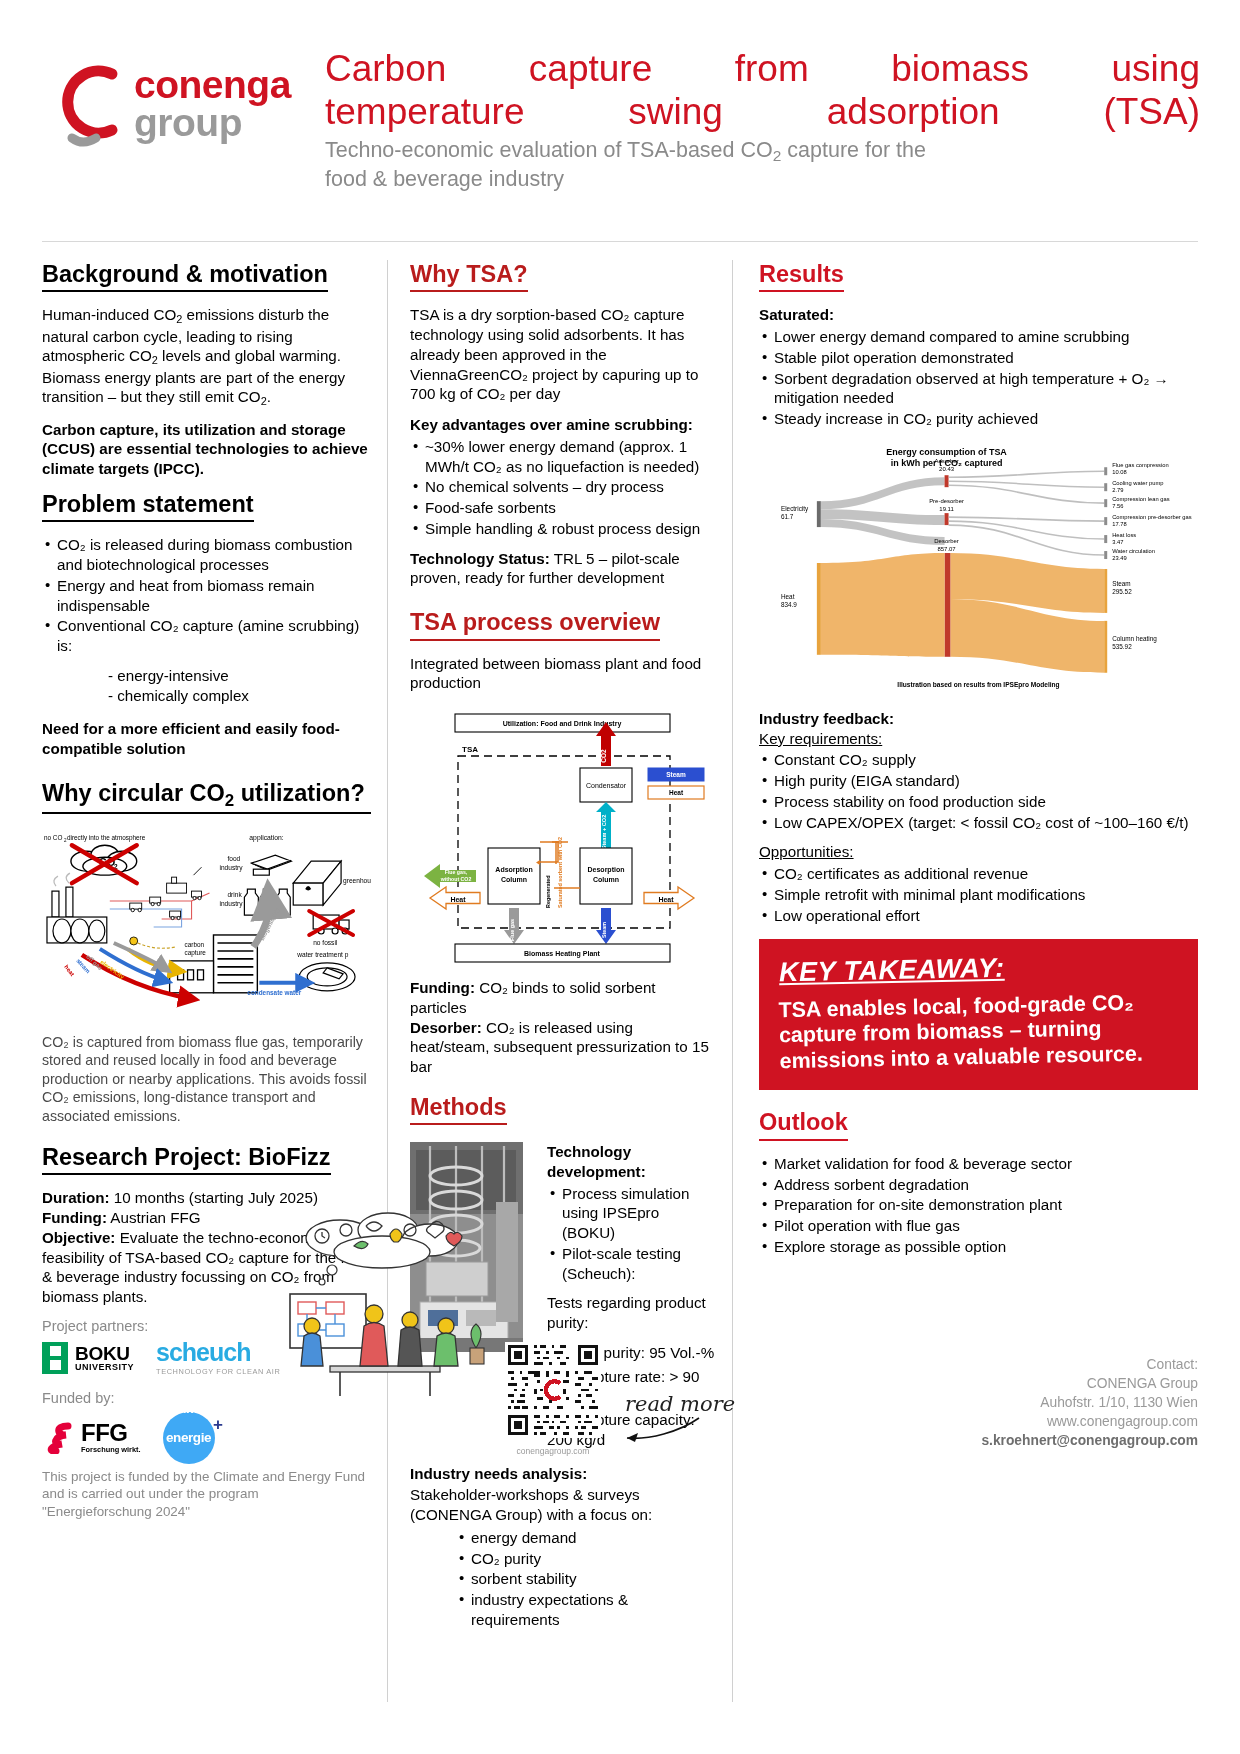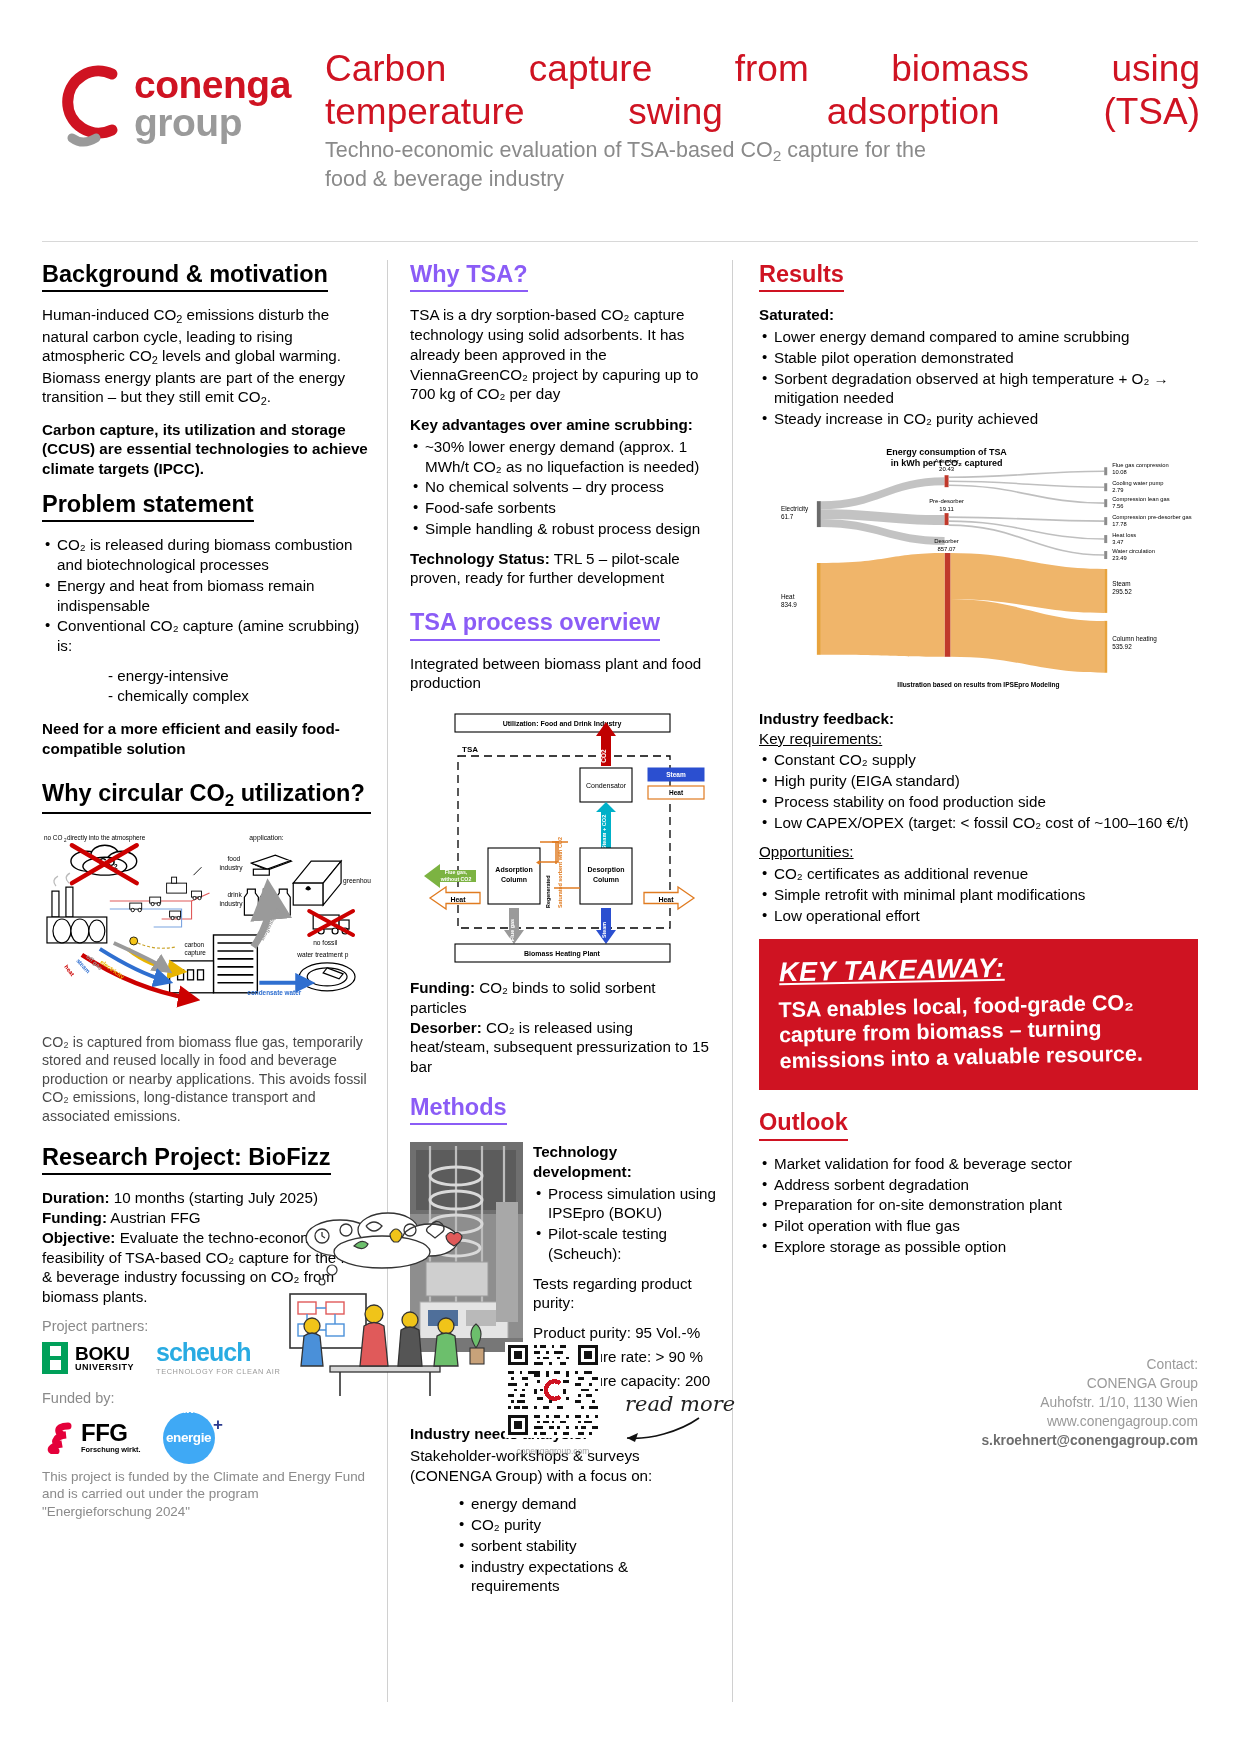--- a/index.html
+++ b/index.html
@@ -35,21 +35,21 @@
   
   .cols { display: flex; padding: 18px 42px 0 42px; height: 1460px; }
   .col { position: relative; }
   .col1 { width: 345px; flex: 0 0 345px; padding-right: 16px; }
   .col2 { width: 345px; flex: 0 0 345px; padding: 0 16px 0 22px; border-left: 1px solid #d0d0d0; }
   .col3 { width: 466px; flex: 1; padding-left: 26px; border-left: 1px solid #d0d0d0; }
 
   h2.sec { font-size: 23.5px; font-weight: 700; border-bottom: 2.5px solid currentColor;
            display: inline-block; padding-bottom: 1px; margin: 0 0 13px 0; line-height: 1.25; }
   h2.sec.black { color: #000; }
-  h2.sec.gray  { color: #8b5cf6; }
+  h2.sec.gray  { color: #b91c1c; }
   h2.sec.red   { color: #cf1322; }
   h2.sec.full  { display: block; }
 
   p, li { font-size: 15.2px; line-height: 1.30; }
   p { margin-bottom: 11px; }
   .b { font-weight: 700; }
   ul { list-style: none; margin: 0 0 10px 0; padding: 0; }
   ul li { position: relative; padding-left: 15px; margin-bottom: 1px; }
   ul li:before { content: "\2022"; position: absolute; left: 3px; top: -1px; font-size: 15px; }
   .sub-indent { padding-left: 66px; font-size: 15.2px; line-height: 1.30; }
@@ -59,21 +59,21 @@
 
   .underline-head { text-decoration: underline; font-weight: 400; font-size: 15.2px; }
 
   
   .fig-circ { width: 100%; height: 190px; margin: 4px 0 8px 0; }
   .fig-proc { width: 100%; height: 252px; margin: 8px 0 10px 0; }
   .fig-sankey { width: 100%; height: 250px; margin: 4px 0 6px 0; }
   .fig-photo { width: 113px; height: 210px; }
 
   
-  .methods-row { display: flex; gap: 10px; margin-top: 4px; }
+  .methods-row { display: flex; gap: 24px; margin-top: 4px; }
   .methods-text { flex: 1; }
 
   
   .takeaway {
     background: #cf1322; color: #fff; padding: 16px 20px 20px 20px;
     margin: 14px 0 18px 0; width: 100%;
   }
   .takeaway-title {
     font-size: 27px; font-weight: 700; font-style: italic;
     text-decoration: underline; letter-spacing: .5px; margin-bottom: 8px;
@@ -513,21 +513,21 @@
             <li>Pilot-scale testing (Scheuch):</li>
           </ul>
           <p style="margin-bottom:10px">Tests regarding product purity:</p>
           <p style="margin-bottom:4px">Product purity: 95 Vol.-%</p>
           <p style="margin-bottom:4px">CO₂ capture rate: &gt; 90 %</p>
           <p style="margin-bottom:4px">CO₂ capture capacity: 200 kg/d</p>
         </div>
       </div>
 
       <p class="b" style="margin:10px 0 2px 0">Industry needs analysis:</p>
-      <p style="margin-bottom:9px">Stakeholder-workshops &amp; surveys (CONENGA Group) with a focus on:</p>
+      <p style="margin-bottom:3px">Stakeholder-workshops &amp; surveys (CONENGA Group) with a focus on:</p>
       <ul style="padding-left:46px">
         <li>energy demand</li>
         <li>CO₂ purity</li>
         <li>sorbent stability</li>
         <li>industry expectations &amp; requirements</li>
       </ul>
     </div>
 
     <div class="col col3">
 

